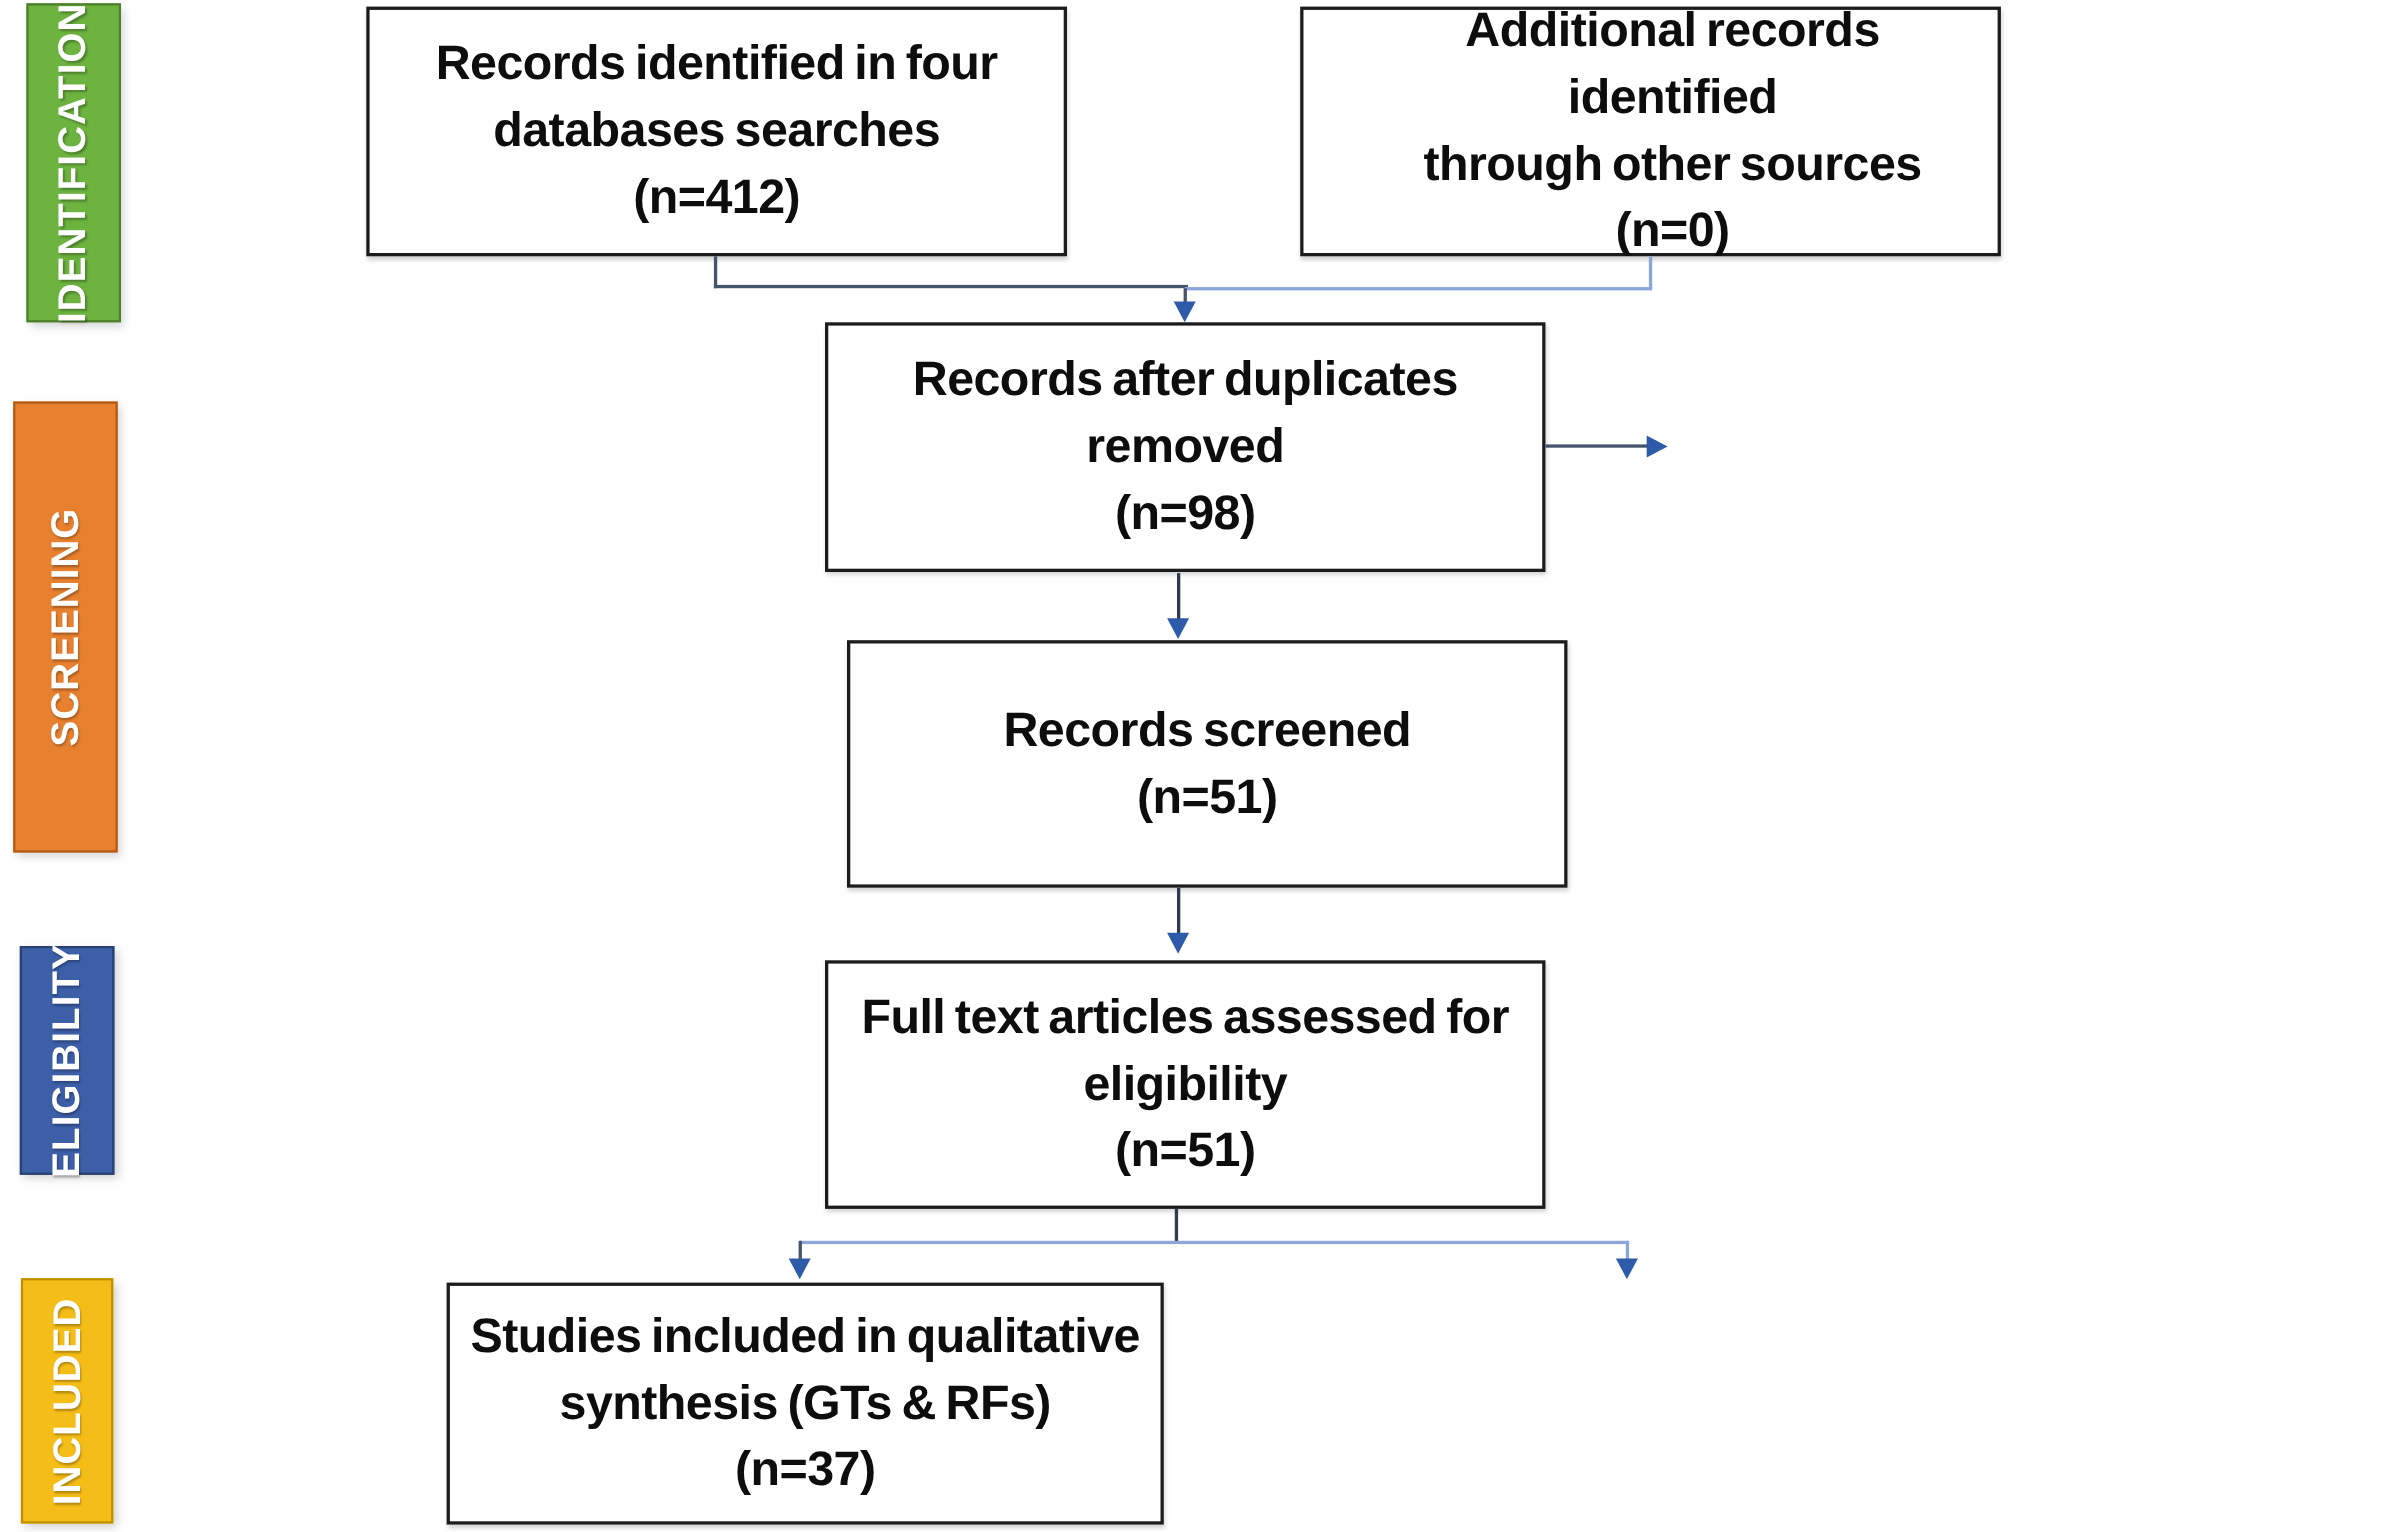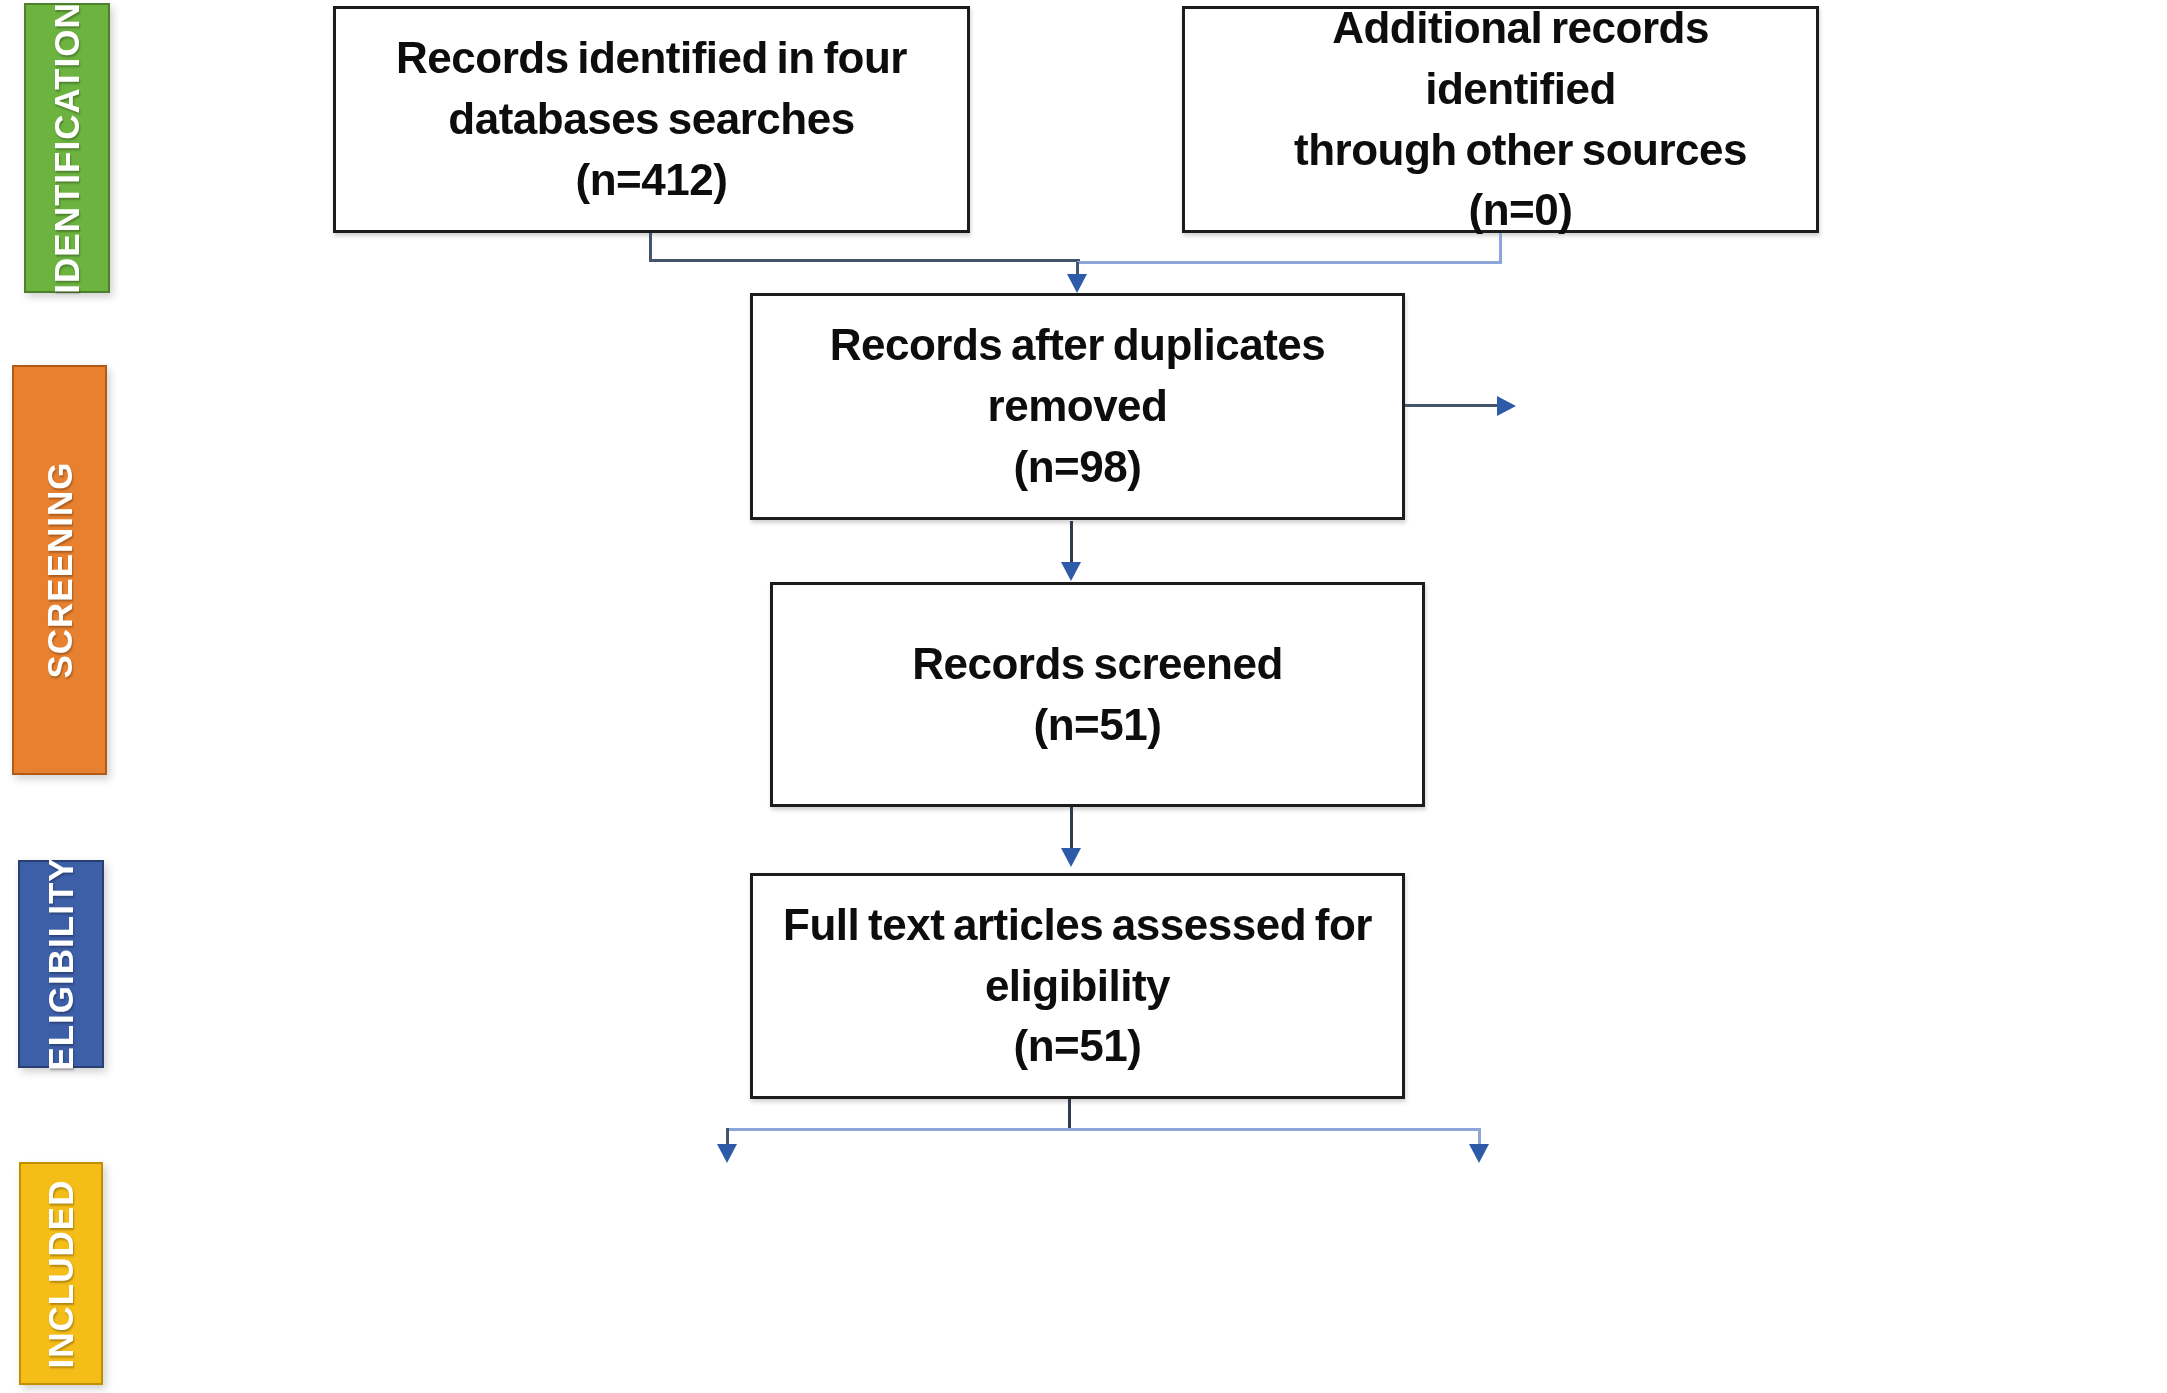--- a/index.html
+++ b/index.html
@@ -116,20 +116,25 @@
     <span class="box-text">Records screened
 (n=51)</span>
   </div>
 
   <div class="box" style="left:750px; top:873px; width:655px; height:226px;">
     <span class="box-text">Full text articles assessed for
 eligibility
 (n=51)</span>
   </div>
 
+  <div class="box" style="left:406px; top:1166px; width:652px; height:220px;">
+    <span class="box-text">Studies included in qualitative
+synthesis (GTs &amp; RFs)
+(n=37)</span>
+  </div>
 
 
   <div class="line" style="left: 649px; top: 233px; width: 3px; height: 29px; background: rgb(68, 84, 106);"></div>
   <div class="line" style="left: 649px; top: 259px; width: 431px; height: 3px; background: rgb(68, 84, 106);"></div>
   <div class="line" style="left: 1499px; top: 233px; width: 3px; height: 29px; background: rgb(140, 166, 217);"></div>
   <div class="line" style="left: 1077px; top: 261px; width: 425px; height: 3px; background: rgb(140, 166, 217);"></div>
   <div class="line" style="left: 1076px; top: 262px; width: 3px; height: 13px; background: rgb(68, 84, 106);"></div>
   <div class="arrow-down" style="left: 1067px; top: 274px; border-top-color: rgb(46, 91, 169);"></div>
 
   <div class="line" style="left: 1405px; top: 404px; width: 94px; height: 3px; background: rgb(68, 84, 106);"></div>

